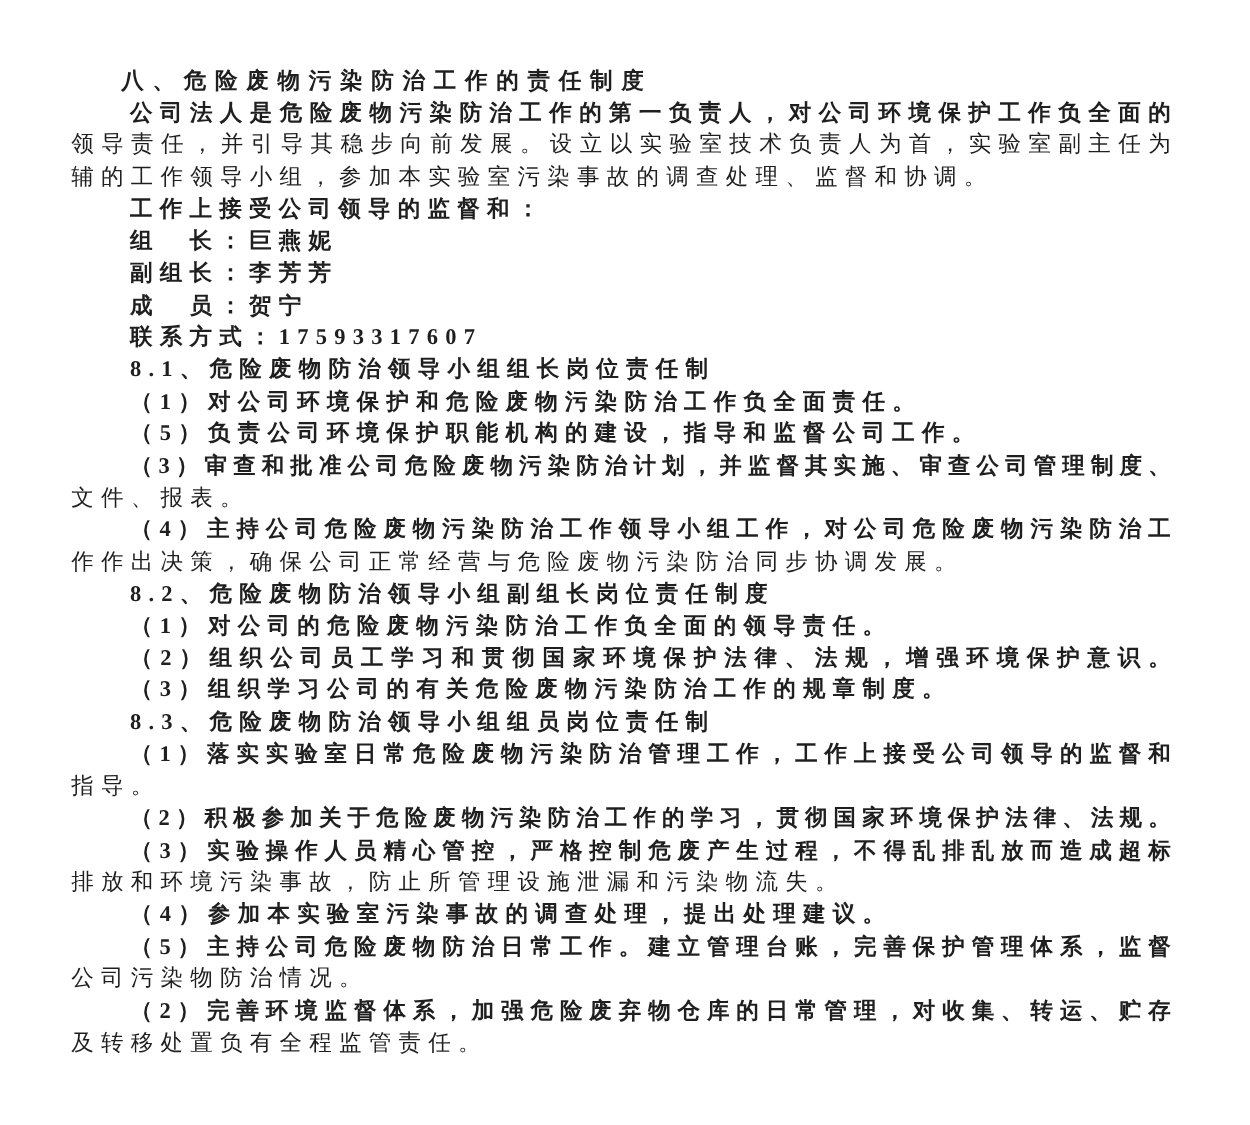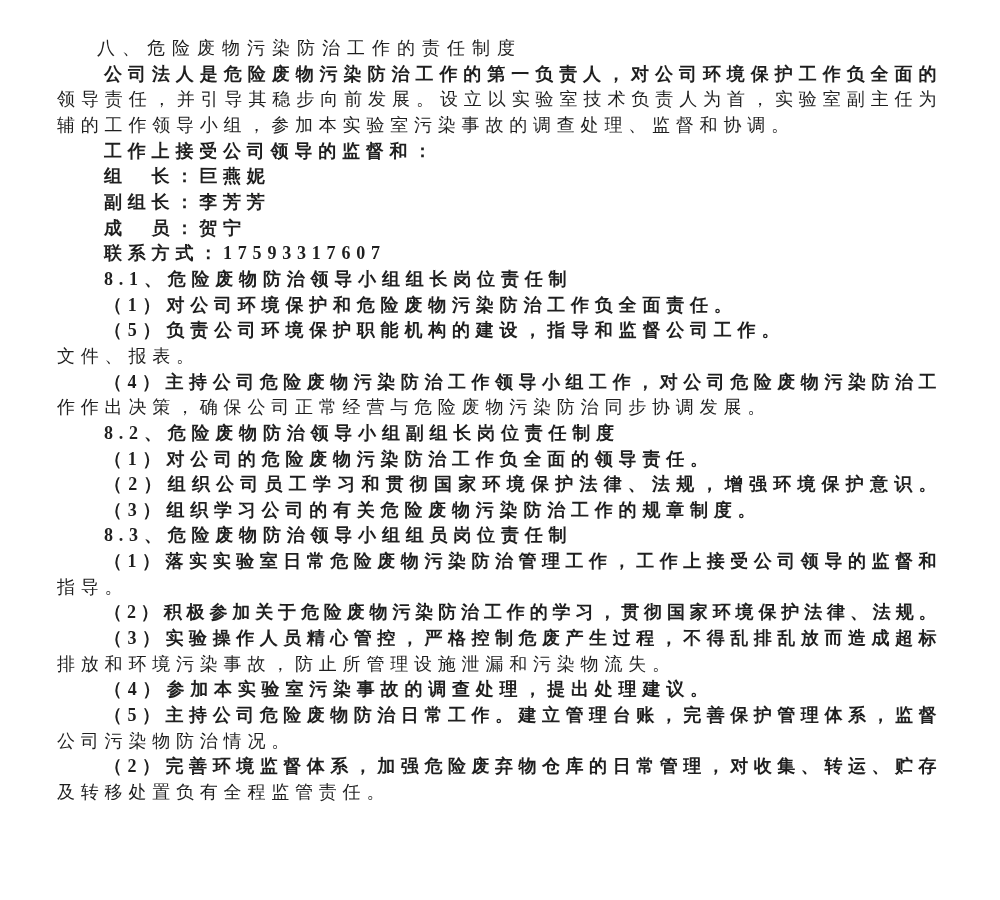--- a/index.html
+++ b/index.html
@@ -28,41 +28,43 @@
     text-indent: 47px;
     font-weight: bold;
   }
   .line.fill {
     letter-spacing: 4.5px;
     text-align: justify;
     text-align-last: justify;
     text-justify: inter-character;
   }
   .line.title {
-    font-weight: 400;
+    font-weight: 700;
     letter-spacing: 7px;
     text-indent: 40px;
+    margin-top: 16px;
   }
 </style>
 </head>
 <body>
 
 <div class="page" style="color: rgb(31, 31, 31);">
     <div class="line indent title">八、危险废物污染防治工作的责任制度</div>
     <div class="line indent fill">公司法人是危险废物污染防治工作的第一负责人，对公司环境保护工作负全面的</div>
     <div class="line fill">领导责任，并引导其稳步向前发展。设立以实验室技术负责人为首，实验室副主任为</div>
     <div class="line">辅的工作领导小组，参加本实验室污染事故的调查处理、监督和协调。</div>
     <div class="line indent">工作上接受公司领导的监督和：</div>
     <div class="line indent">组　长：巨燕妮</div>
     <div class="line indent">副组长：李芳芳</div>
     <div class="line indent">成　员：贺宁</div>
     <div class="line indent">联系方式：17593317607</div>
     <div class="line indent">8.1、危险废物防治领导小组组长岗位责任制</div>
     <div class="line indent">（1）对公司环境保护和危险废物污染防治工作负全面责任。</div>
     <div class="line indent">（5）负责公司环境保护职能机构的建设，指导和监督公司工作。</div>
+    <div class="line indent fill">（3）审查和批准公司危险废物污染防治计划，并监督其实施、审查公司管理制度、</div>
     <div class="line">文件、报表。</div>
     <div class="line indent fill">（4）主持公司危险废物污染防治工作领导小组工作，对公司危险废物污染防治工</div>
     <div class="line">作作出决策，确保公司正常经营与危险废物污染防治同步协调发展。</div>
     <div class="line indent">8.2、危险废物防治领导小组副组长岗位责任制度</div>
     <div class="line indent">（1）对公司的危险废物污染防治工作负全面的领导责任。</div>
     <div class="line indent fill">（2）组织公司员工学习和贯彻国家环境保护法律、法规，增强环境保护意识。</div>
     <div class="line indent">（3）组织学习公司的有关危险废物污染防治工作的规章制度。</div>
     <div class="line indent">8.3、危险废物防治领导小组组员岗位责任制</div>
     <div class="line indent fill">（1）落实实验室日常危险废物污染防治管理工作，工作上接受公司领导的监督和</div>
     <div class="line">指导。</div>

